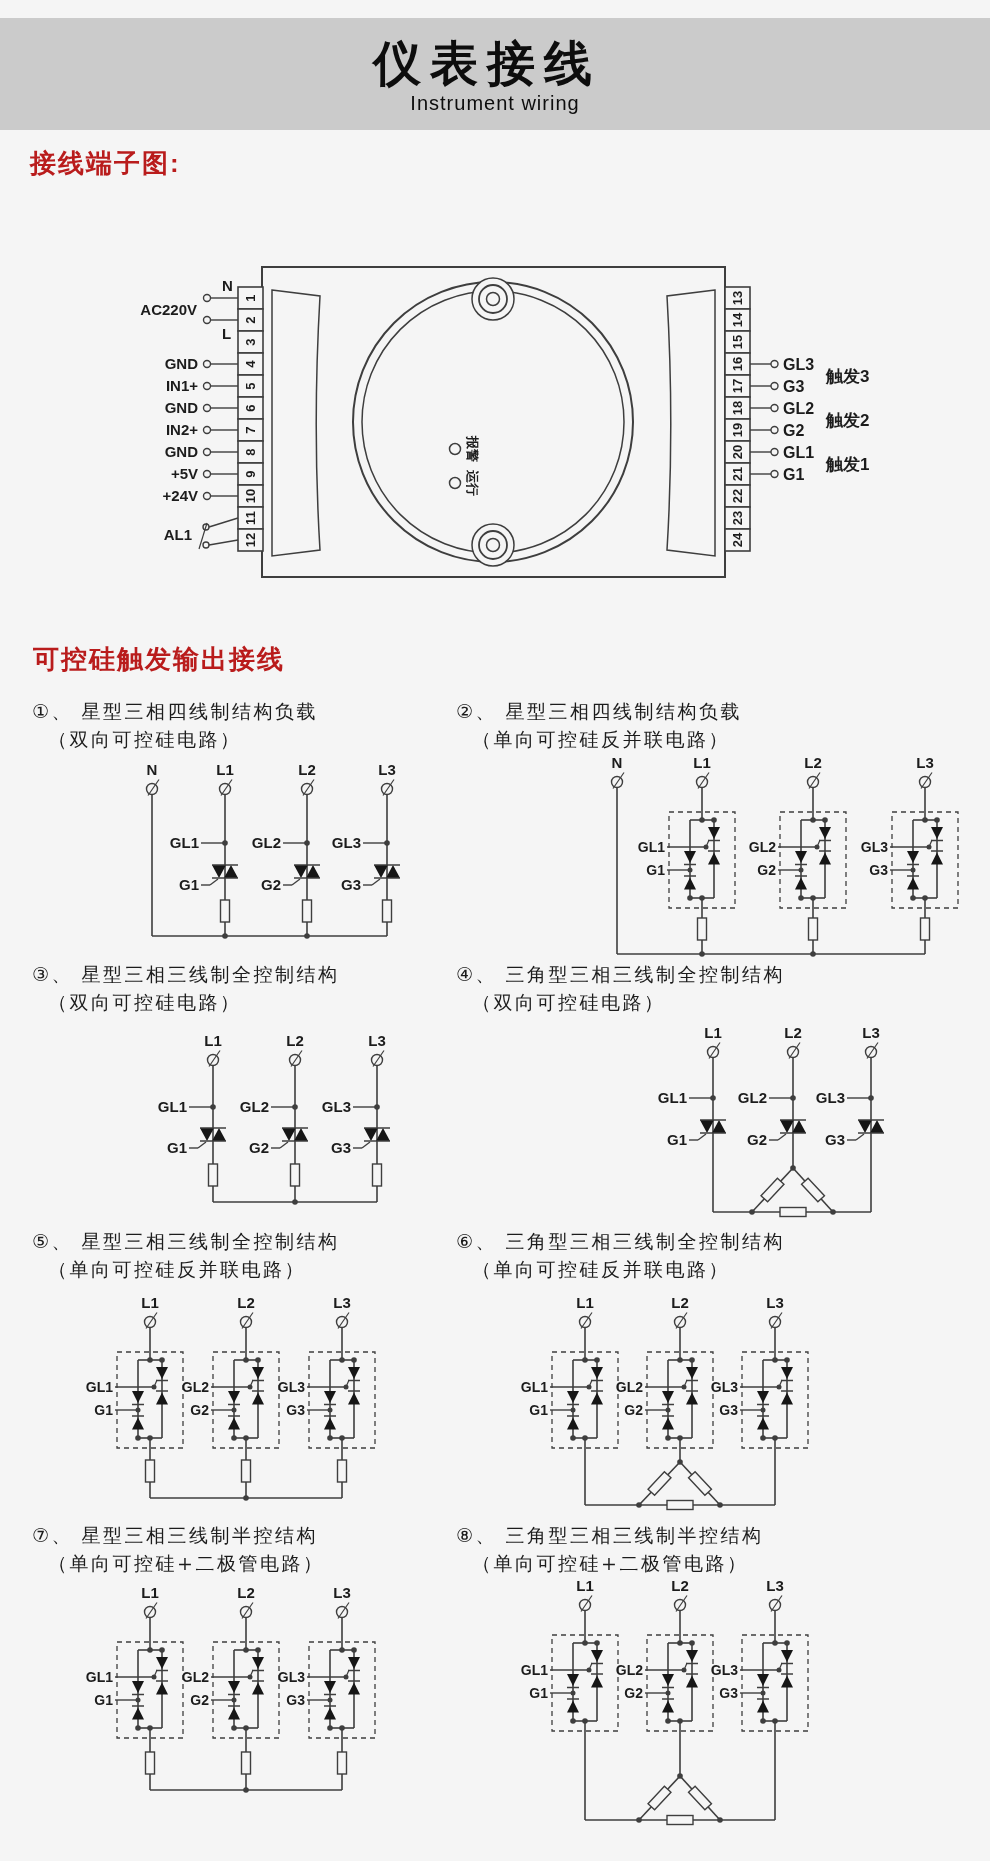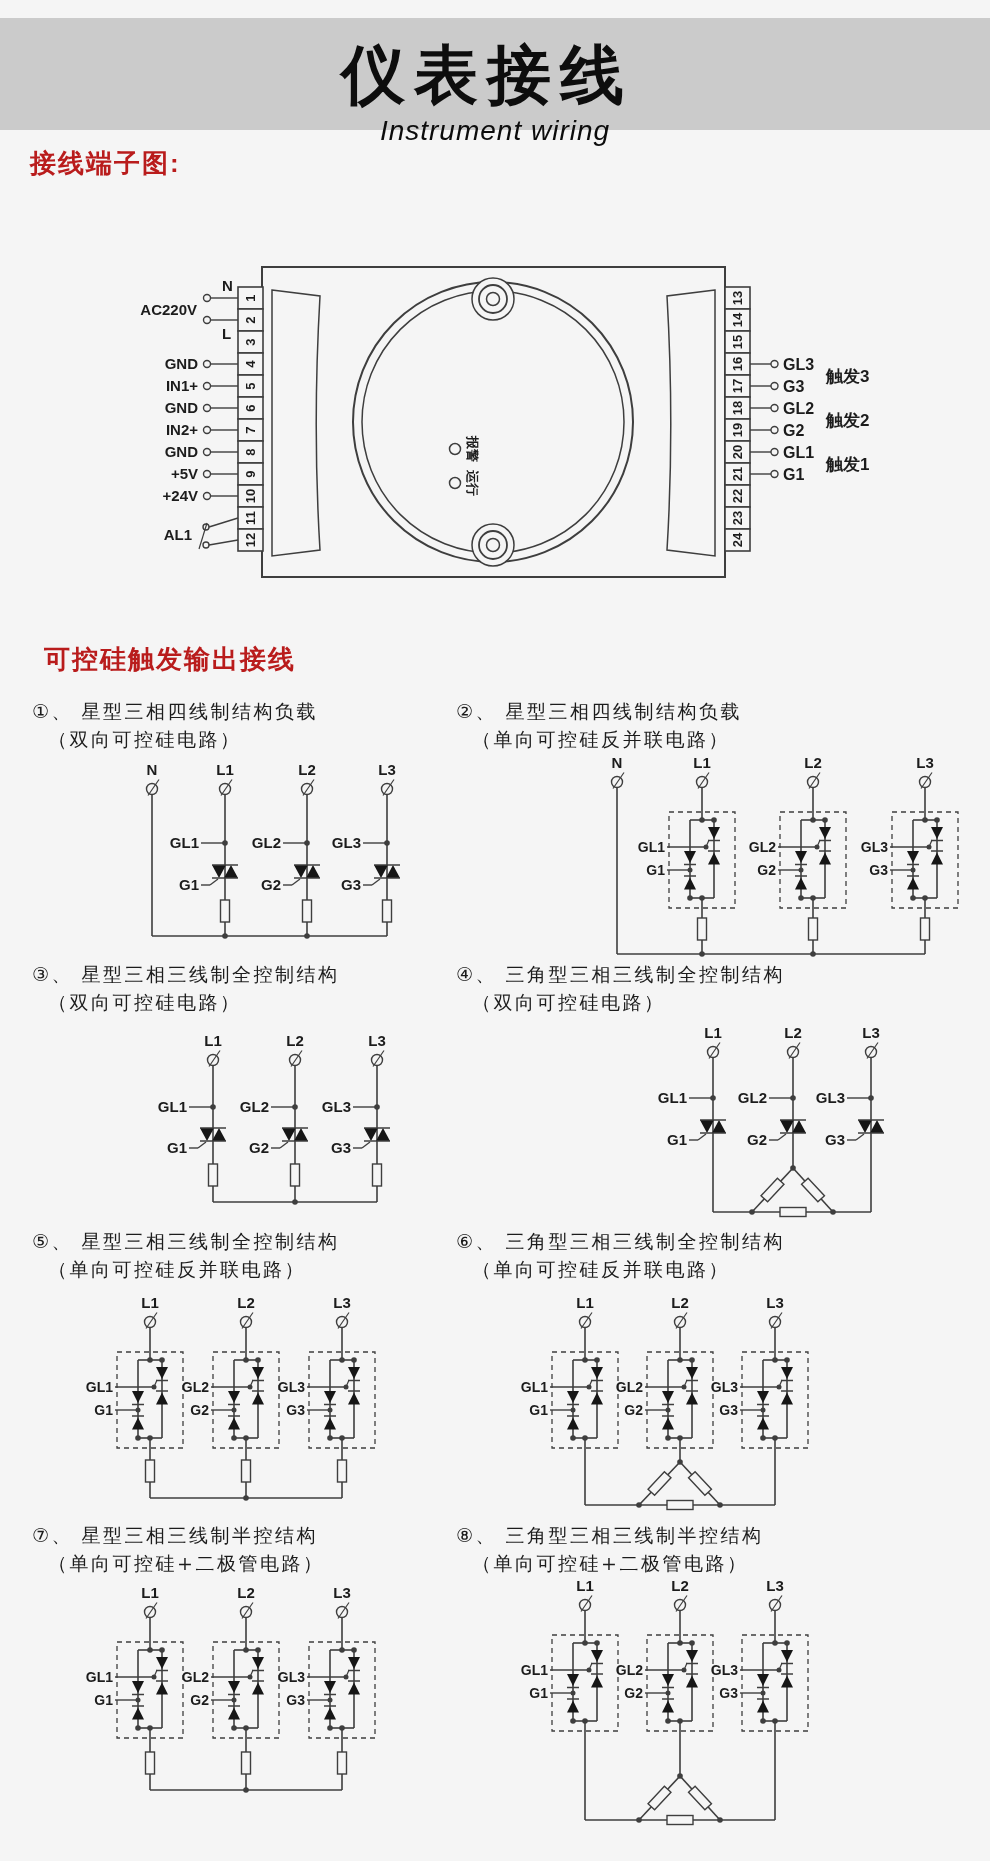--- a/index.html
+++ b/index.html
@@ -1,23 +1,23 @@
 <!DOCTYPE html>
 <html><head>
 <meta charset="utf-8">
 <style>
   html,body{margin:0;padding:0;background:#f5f5f5;}
   .page{position:relative;width:990px;height:1861px;background:#f5f5f5;overflow:hidden;
         font-family:"Liberation Sans","DejaVu Sans",sans-serif;color:#1c1c1c;}
   .banner{position:absolute;left:0;top:18px;width:990px;height:112px;background:#cbcbcb;text-align:center;}
-  .banner h1{margin:14px 16px 0 0;font-size:64px;font-weight:bold;letter-spacing:9px;color:#0d0d0d;}
-  .banner .sub{font-size:28px;margin-top:-4px;color:#0d0d0d;letter-spacing:1px;font-style:italic;}
+  .banner h1{margin:14px 16px 0 0;font-size:48px;font-weight:bold;letter-spacing:9px;color:#0d0d0d;}
+  .banner .sub{font-size:20px;margin-top:-4px;color:#0d0d0d;letter-spacing:1px;}
   .sec-heading{position:absolute;font-size:26px;font-weight:bold;letter-spacing:2px;color:#b91c1c;}
   #terminal-heading{left:30px;top:146px;}
-  #scr-heading{left:44px;top:642px;}
+  #scr-heading{left:33px;top:642px;}
   svg#gfx{position:absolute;left:0;top:0;}
 </style>
 </head>
 <body>
 
 <div class="page">
   <div class="banner">
     <h1>仪表接线</h1>
     <div class="sub">Instrument wiring</div>
   </div>

